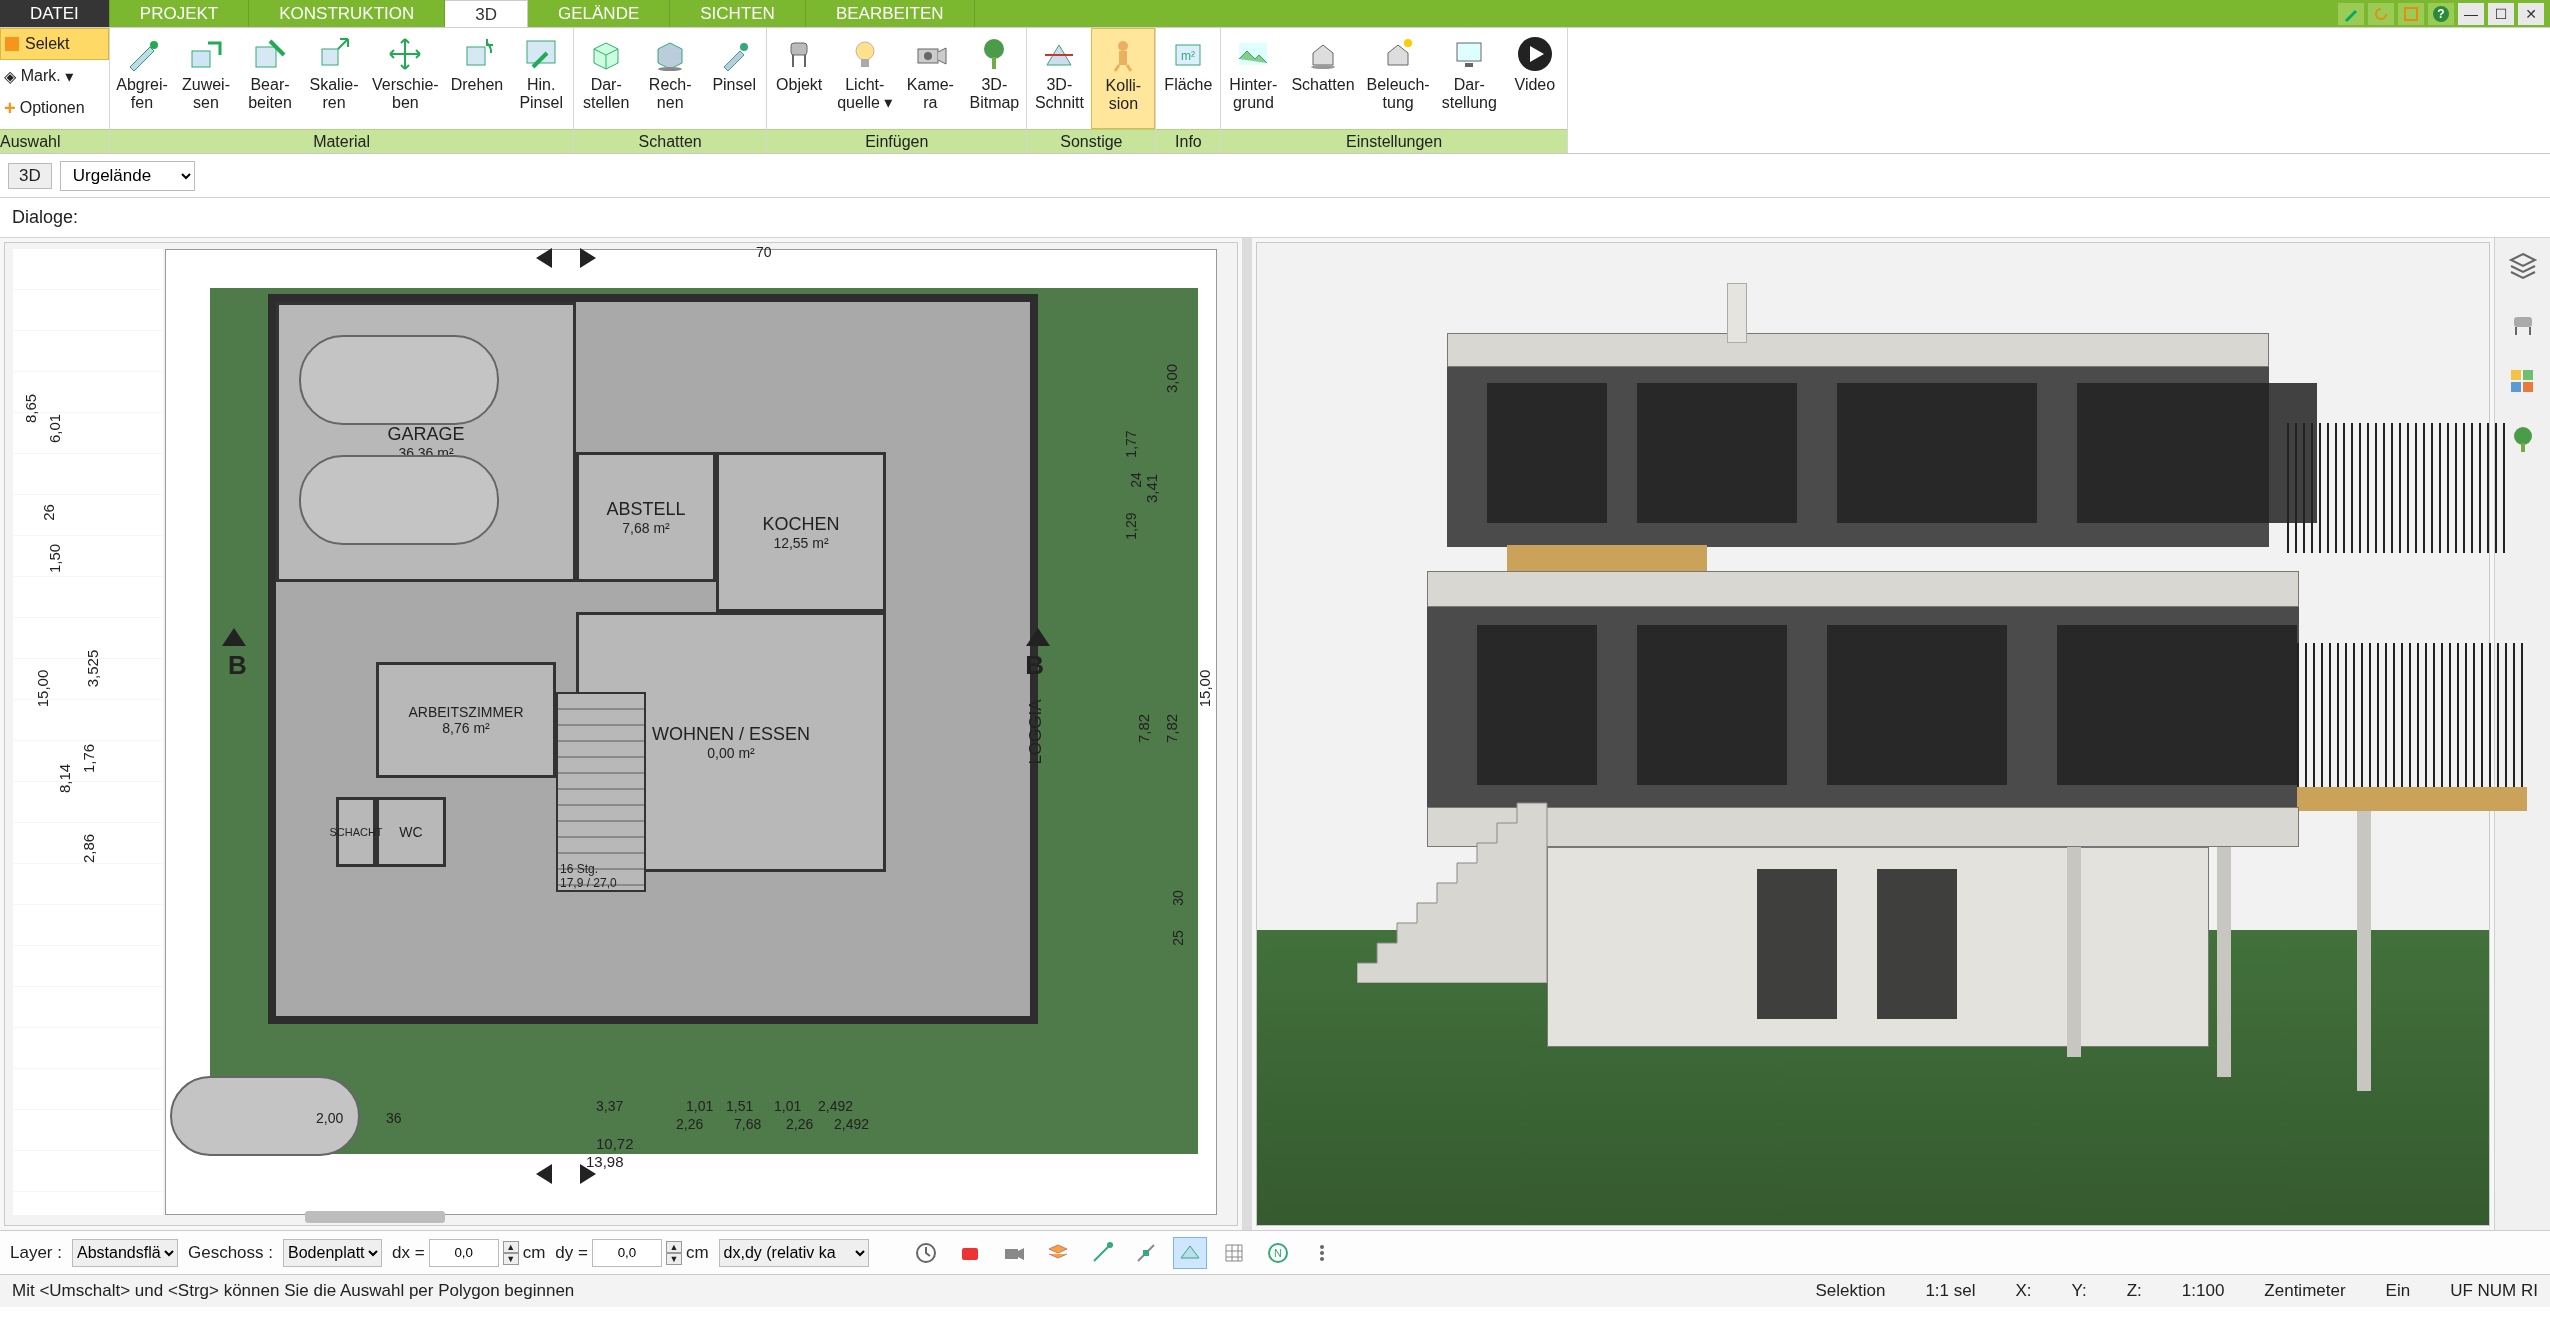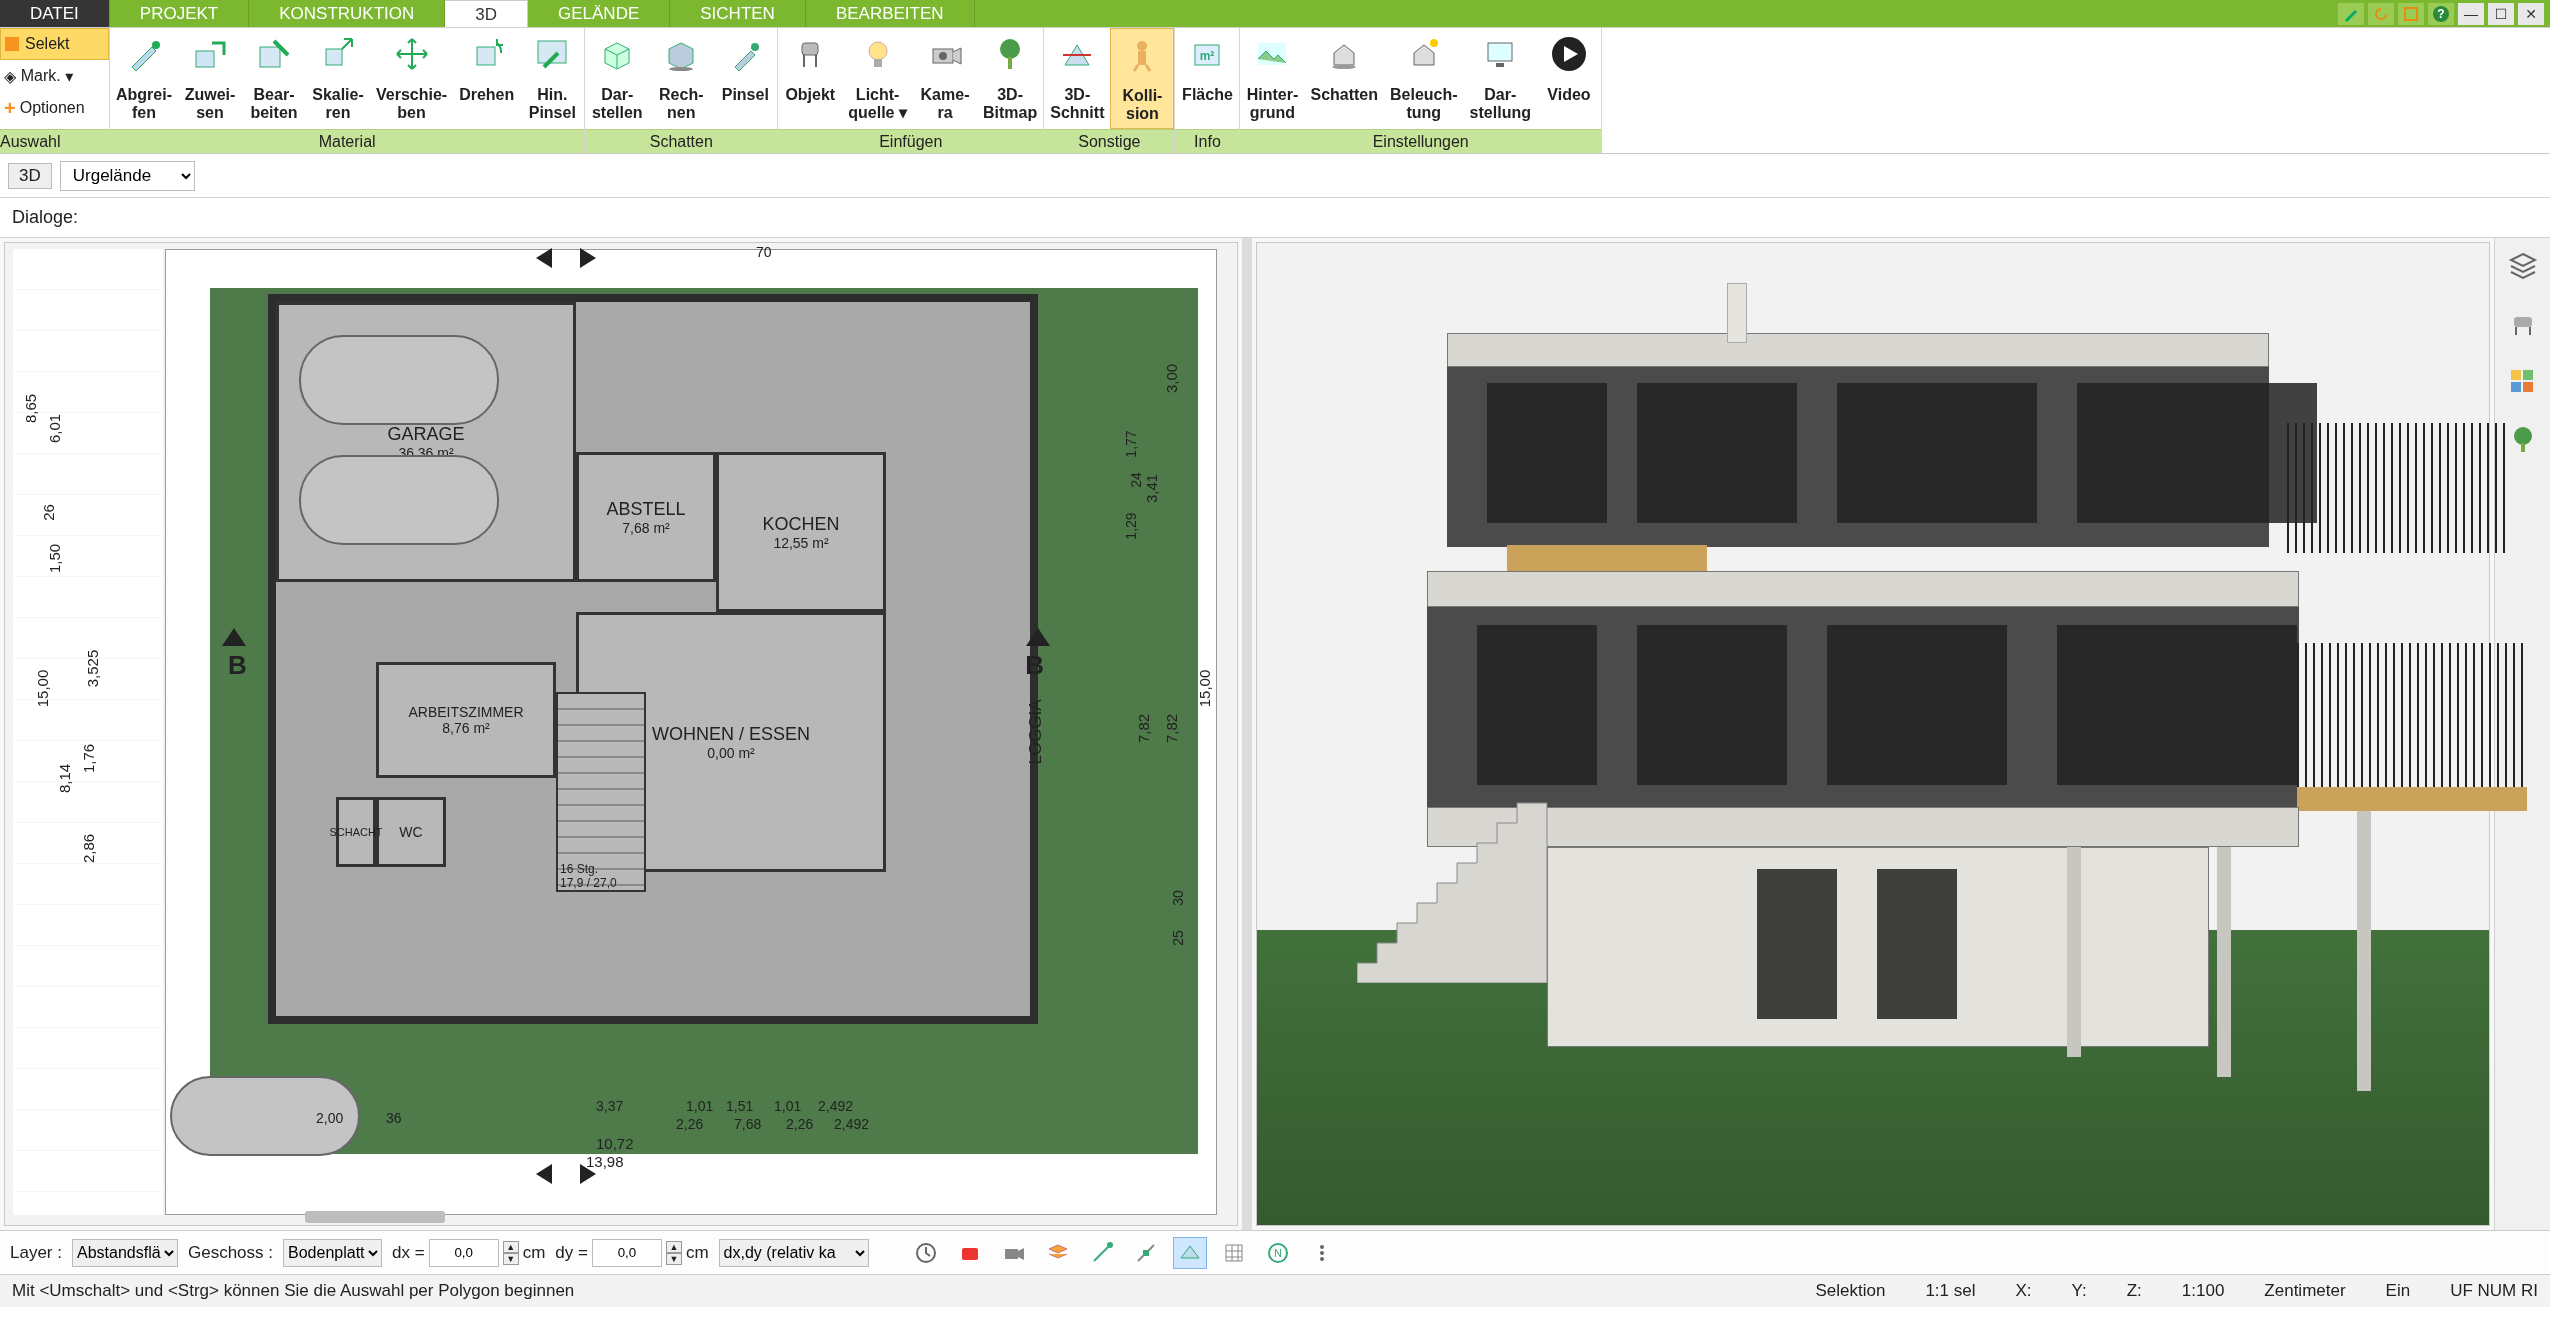--- a/index.html
+++ b/index.html
@@ -16,25 +16,25 @@
 .win-btn { width:26px;height:22px;background:#e8e8e8;color:#333;display:flex;align-items:center;justify-content:center;font-size:14px;cursor:pointer;}
 
 
 .ribbon { display: flex; height: 126px; background: #fff; border-bottom: 1px solid #c8c8c8; }
 .ribbon-left { width: 110px; display:flex; flex-direction:column; border-right:1px solid #d6d6d6;}
 .ribbon-left .sel-row{display:flex;align-items:center;height:32px;padding:2px 4px;font-size:16px;}
 .sel-row.sel{background:#ffd966;border:1px solid #d8b840;}
 .sel-row .sq{width:14px;height:14px;background:#f7941e;margin-right:6px;}
 .sel-row .plus{color:#f7941e;font-weight:bold;margin-right:4px;font-size:20px;}
 .ribbon-group { display:flex; flex-direction:column; border-right:1px solid #d6d6d6; }
-.ribbon-group .tools { display:flex; flex:1;font-weight:bold; }
+.ribbon-group .tools { display:flex; flex:1; }
 .ribbon-tool { display:flex; flex-direction:column; align-items:center; justify-content:flex-start; padding:6px 6px 2px; min-width:64px; cursor:pointer;}
 .ribbon-tool.active{background:#ffe69a;border:1px solid #e0b84e;}
 .ribbon-tool .ico{width:44px;height:40px;display:flex;align-items:center;justify-content:center;}
-.ribbon-tool .lbl{font-size:16px;text-align:center;line-height:18px;margin-top:12px;white-space:pre;}
+.ribbon-tool .lbl{font-size:16px;text-align:center;line-height:18px;margin-top:2px;white-space:pre;}
 .ribbon-group .grp-label{height:24px;text-align:center;background:#c7e49b;font-size:16px;line-height:24px;border-top:1px solid #b3d37e;}
 .ribbon-left .grp-label{height:24px;text-align:left;background:#c7e49b;font-size:16px;line-height:24px;border-top:1px solid #b3d37e;}
 
 
 .subbar{height:44px;display:flex;align-items:center;padding:0 8px;border-bottom:1px solid #d4d4d4;gap:8px;}
 .subbar .tag{padding:2px 10px;background:#eee;border:1px solid #bbb;font-size:17px;}
 .subbar select{height:30px;font-size:17px;border:1px solid #bbb;background:#fff;padding:0 26px 0 8px;appearance:auto;}
 .dialoge{height:40px;display:flex;align-items:center;padding:0 12px;border-bottom:1px solid #d4d4d4;font-size:18px;}
 
 

